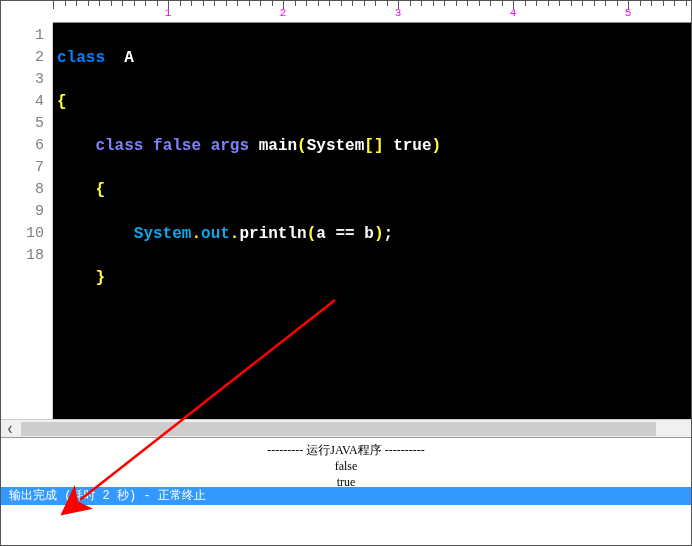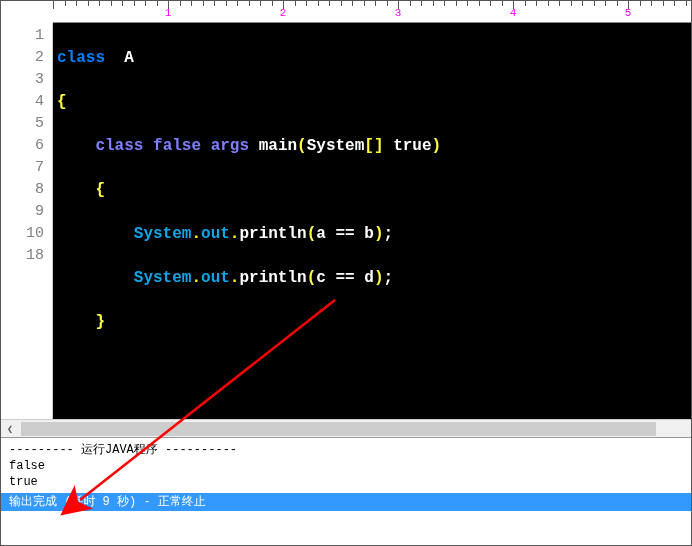--- a/index.html
+++ b/index.html
@@ -23,21 +23,21 @@
   .op { color:#ffffff; }
   .num { color:#ff00ff; }
   .semicolon { color:#ffffff; }
   .dot { color:#ffff00; }
   .method { color:#ffffff; }
   .obj { color:#0ea5e9;margin-top:36px; }
   .scroll-row { height:18px; background:#f0f0f0; border-top:1px solid #ccc; display:flex; align-items:center; }
   .scroll-left-btn { width:18px; height:16px; display:flex; align-items:center; justify-content:center; color:#555; font-size:10px; }
   .scroll-track { flex:1; height:16px; background:#f0f0f0; position:relative; margin-left:2px; }
   .scroll-thumb { position:absolute; left:0; top:1px; height:14px; width:635px; background:#cdcdcd; }
-  .output { height:56px; background:#fff; padding:4px 8px; font-size:12px; font-family:Liberation Mono, monospace; line-height:16px; border-top:1px solid #999; overflow:hidden; white-space:pre; }
+  .output { height:50px; background:#fff; padding:4px 8px; font-size:12px; font-family:Liberation Serif, serif; line-height:16px; border-top:1px solid #999; overflow:hidden; white-space:pre;text-align:center; }
   .status { height:18px; background:#3399ff; color:#fff; font-size:12px; font-family:"SimSun","Courier New",monospace; padding:1px 8px; line-height:16px; }
   
   .arrow-svg { position:absolute; left:0; top:0; pointer-events:none; }
 </style>
 </head>
 <body>
 
 <div class="ruler" id="ruler">
     <div class="mark big" style="left: 0px;"></div>
     <div class="mark" style="left: 11.5px;"></div>
@@ -115,41 +115,40 @@
       <div>9</div>
       <div>10</div>
       <div>18</div>
     </div>
   <div class="code" id="code">
 <div><span class="kw-class">class</span>  <span class="ident-cls">A</span></div>
 <div><span class="brace">{</span></div>
 <div>    <span class="kw-mod">class</span> <span class="kw-mod">false</span> <span class="kw-void">args</span> <span class="method">main</span><span class="paren">(</span><span class="ident">System</span><span class="bracket">[</span><span class="bracket">]</span> <span class="ident">true</span><span class="paren">)</span></div>
 <div>    <span class="brace">{</span></div>
 <div>        <span class="obj">System</span><span class="dot">.</span><span class="obj">out</span><span class="dot">.</span><span class="method">println</span><span class="paren">(</span><span class="ident">a</span> <span class="op">==</span> <span class="ident">b</span><span class="paren">)</span><span class="semicolon">;</span></div>
-<div>        <span class="obj">System</span><span class="dot">.</span><span class="obj">out</span><span class="dot">.</span><span class="method">println</span><span class="paren">(</span><span class="ident">c</span> <span class="op">==</span> <span class="ident">d</span><span class="paren">)</span><span class="semicolon">;</span></div>
 <div>    <span class="brace">}</span></div>
 
 
   </div>
 </div>
 
 <div class="scroll-row">
   <div class="scroll-left-btn">❮</div>
   <div class="scroll-track">
     <div class="scroll-thumb"></div>
   </div>
 </div>
 
 <div class="output"><span>--------- 运行JAVA程序 ----------</span>
 <span>false</span>
 <span>true</span>
 </div>
 
 <div class="status">
-  <span>输出完成 (耗时 9 秒) - 正常终止</span>
+  <span>输出完成 (耗时 2 秒) - 正常终止</span>
 </div>
 
 <svg class="arrow-svg" width="692" height="546">
   <defs>
     <marker id="ah" markerWidth="12" markerHeight="12" refX="2" refY="6" orient="auto">
       <path d="M0,0 L12,6 L0,12 L3,6 Z" fill="red"></path>
     </marker>
   </defs>
   <line x1="335" y1="300" x2="80" y2="500" stroke="red" stroke-width="2.5" marker-end="url(#ah)"></line>
 </svg>

